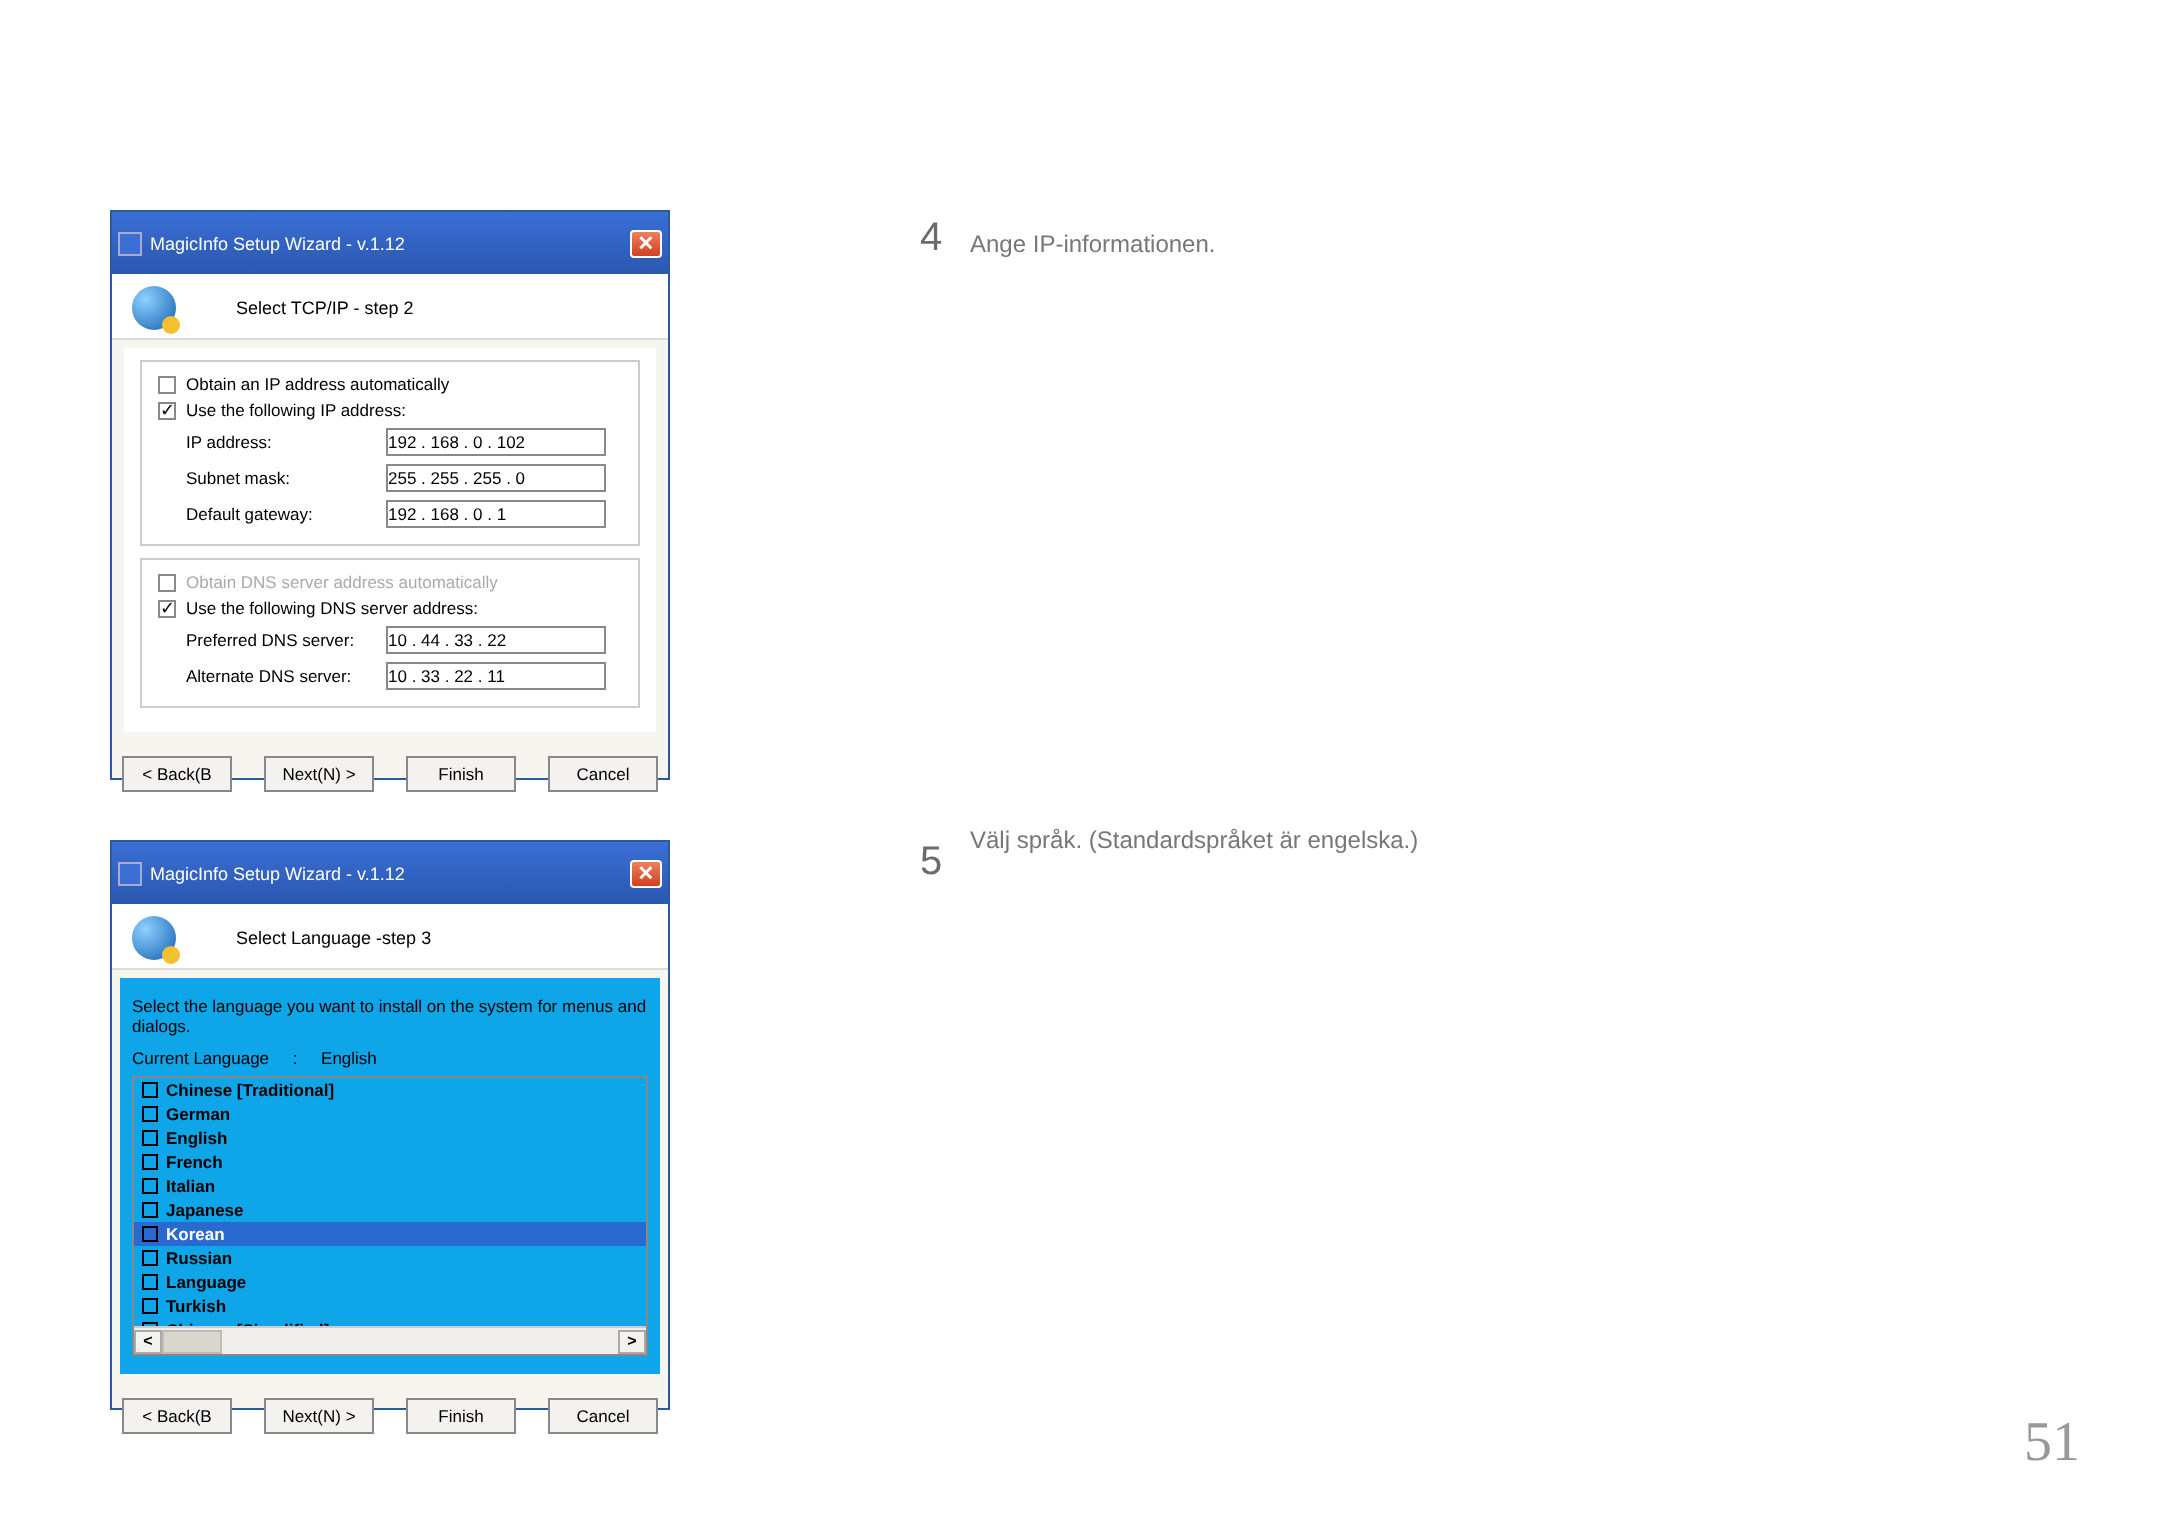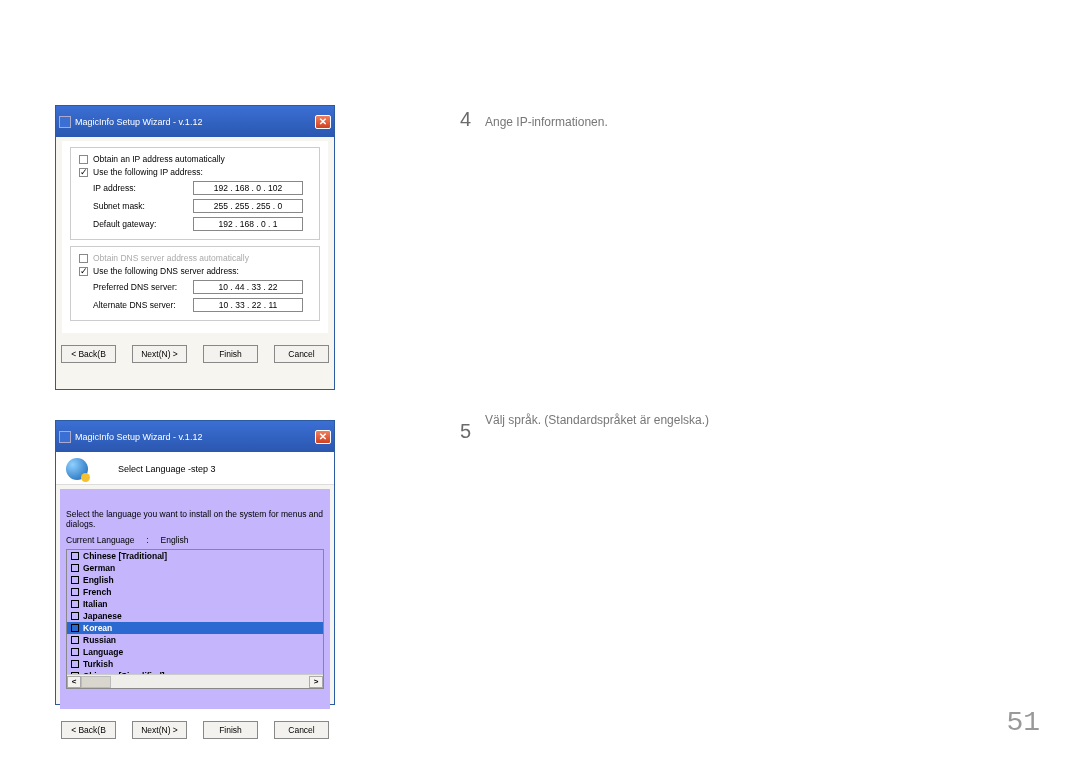--- a/index.html
+++ b/index.html
@@ -10,21 +10,21 @@
     font-family: Arial, sans-serif;
     position: relative;
   }
   .page-number {
     position: absolute;
     right: 40px;
     bottom: 25px;
     font-size: 28px;
     color: #999;
     font-weight: 300;
-    font-family: Liberation Mono, monospace;
+    font-family: Liberation Serif, serif;
   }
   .step-label {
     position: absolute;
     font-size: 20px;
     color: #6b6b6b;
     font-weight: 300;
   }
   .step-text {
     position: absolute;
     font-size: 12px;
@@ -104,43 +104,42 @@
   }
   .radio-row, .chk-row { display:flex; align-items:center; margin-bottom:3px; }
   .chk { width:9px;height:9px;border:1px solid #888;background:#fff;margin-right:5px;display:inline-block;position:relative;}
   .chk.checked::after{content:"✓";position:absolute;left:0;top:-2px;font-size:9px;color:#000;}
   .disabled { color:#aaa; }
   .form-row { display:flex; align-items:center; margin: 4px 0 0 14px; }
   .form-row .lbl { width: 100px; }
   .ip-input {
     border:1px solid #888;
     width: 110px; height:14px;
-    text-align:center;
     font-size:8.5px;
     background:#fff;
     padding-top:1px;
   }
 
   .btn-row {
     display:flex; justify-content:center; gap:16px;
     padding: 8px 0 10px 0;
   }
   .btn {
     width: 55px; height:18px;
     border:1px solid #888;
     background:#f3f2ee;
     font-size:8.5px;
     display:flex;align-items:center;justify-content:center;
     cursor:pointer;
   }
 
   .lang-body {
-    background:#c4b5fd;
+    background:#0ea5e9;
     margin: 4px 4px;
-    padding: 20px 6px;
+    padding: 9px 6px;
     font-size:8.5px;
   }
   .lang-desc { margin-bottom:6px; line-height:1.2; }
   .cur-lang { margin-bottom:4px; }
   .lang-list-wrap { border:1px solid #888; position:relative; height:140px; display:flex; flex-direction:column;font-weight:bold;}
   .lang-list { flex:1; overflow:hidden; }
   .lang-item { display:flex;align-items:center; padding:1px 4px; }
   .lang-item .box {width:8px;height:8px;border:1px solid #000;margin-right:4px;}
   .lang-item.selected { background:#2a6ad0; color:#fff; }
   .hscroll {
@@ -157,20 +156,24 @@
 <div class="step-label step4-num">4</div>
 <div class="step-text step4-txt">Ange IP-informationen.</div>
 <div class="step-label step5-num">5</div>
 <div class="step-text step5-txt">Välj språk. (Standardspråket är engelska.)</div>
 
 <div class="wizard wiz1">
   <div class="titlebar">
     <span class="icon"></span>
     <span class="title-text">MagicInfo Setup Wizard - v.1.12</span>
     <span class="close-btn">✕</span>
+  </div>
+  <div class="header-row">
+    <span class="globe"></span>
+    <span class="header-text">Select TCP/IP - step 2</span>
   </div>
   <div class="body-area">
     <div class="grp">
       <div class="chk-row">
         <span class="chk"></span>
         <span>Obtain an IP address automatically</span>
       </div>
       <div class="chk-row">
         <span class="chk checked"></span>
         <span>Use the following IP address:</span>

